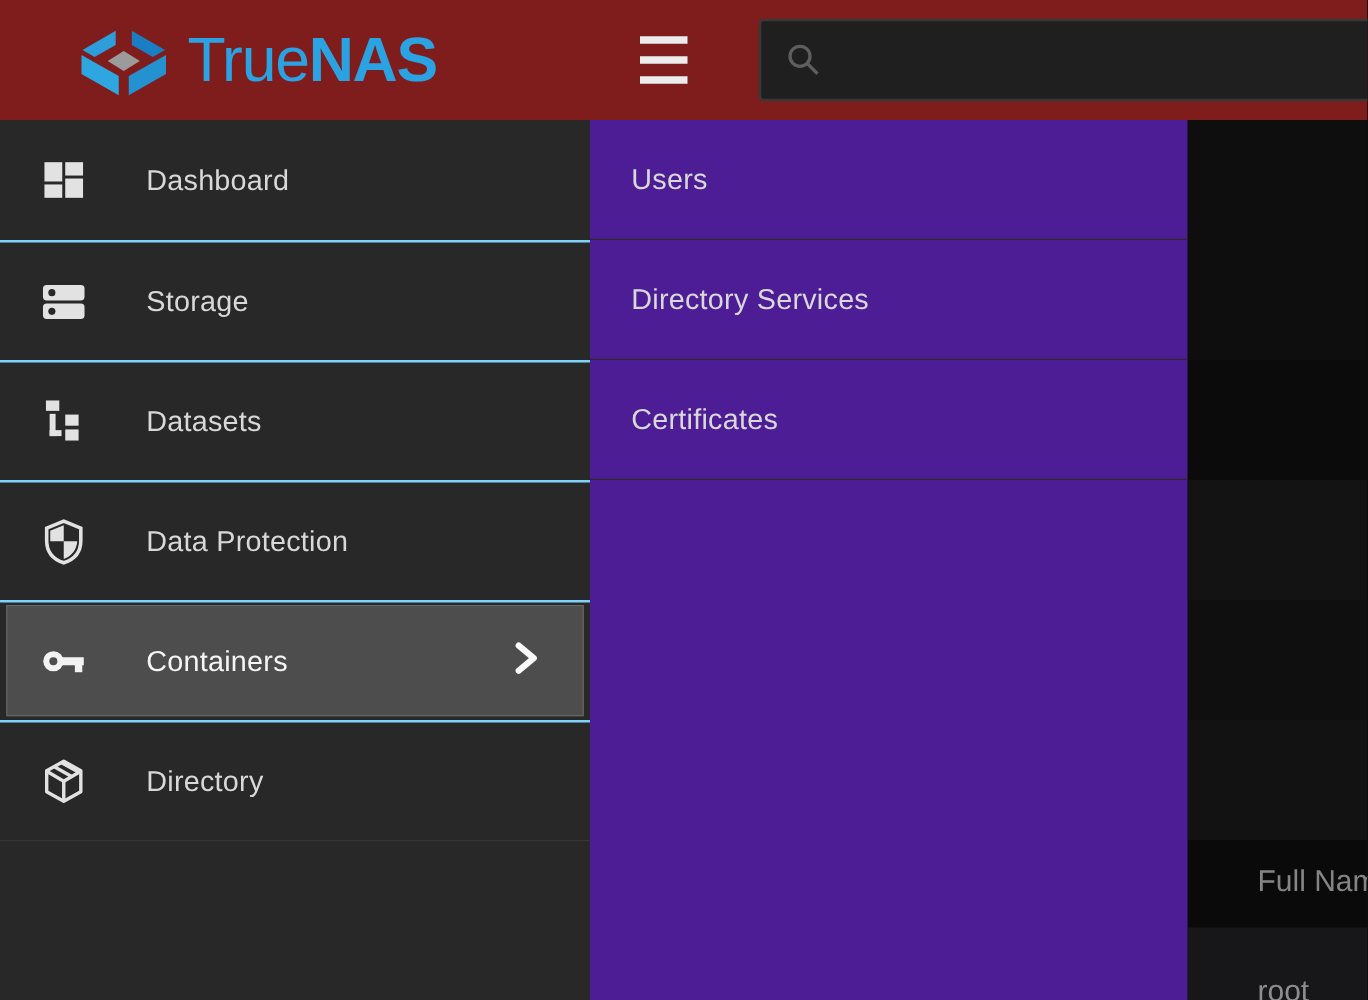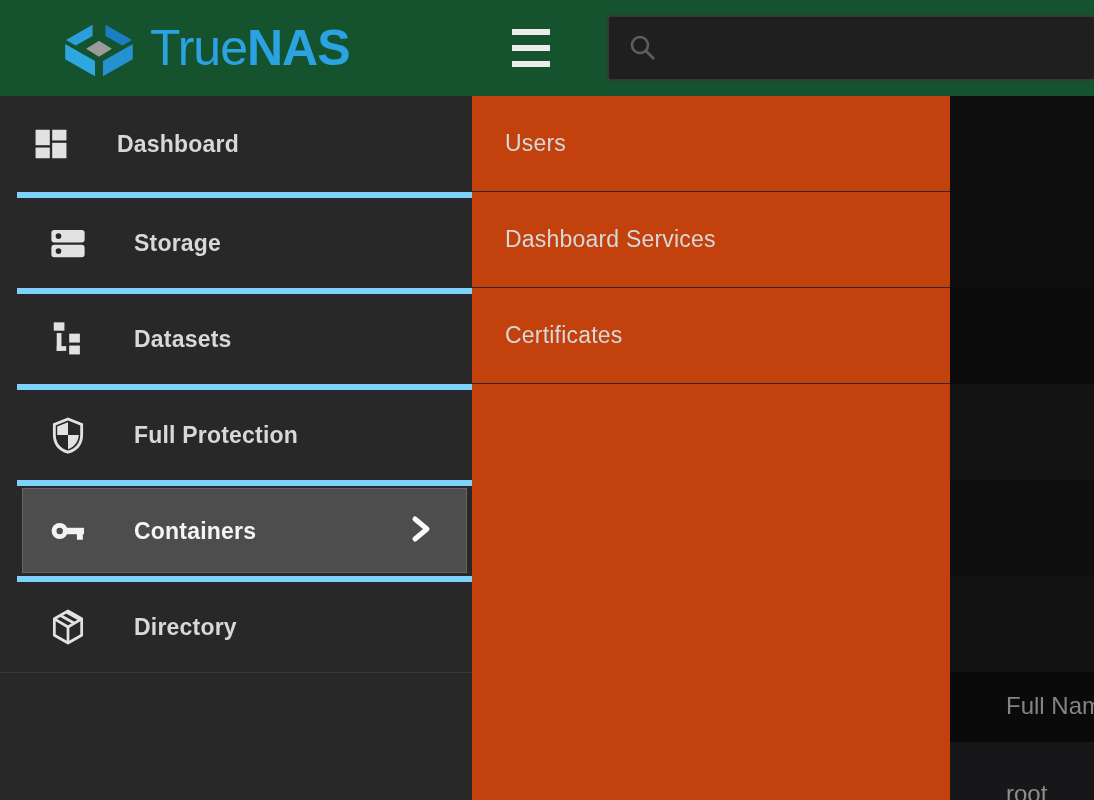--- a/index.html
+++ b/index.html
@@ -1,50 +1,50 @@
 <!DOCTYPE html>
 <html><head>
 <meta charset="utf-8">
 <style>
   * { margin:0; padding:0; box-sizing:border-box; }
   html,body { width:1094px; height:800px; overflow:hidden; background:#0e0e0e;
               font-family:"Liberation Sans", sans-serif; }
   .stage { position:absolute; top:0; left:0; width:1094px; height:800px; overflow:hidden; }
 
   
-  .topbar { position:absolute; top:0; left:0; width:1094px; height:96px; background:#14532d; }
+  .topbar { position:absolute; top:0; left:0; width:1094px; height:96px; background:#7f1d1d; }
   .logo { position:absolute; left:58px; top:0; height:96px; display:flex; align-items:center; gap:10px; cursor:pointer; }
   .logo svg { display:block; }
   .logo-text { font-size:50px; letter-spacing:-1px; color:#2ba2e2; line-height:96px; white-space:nowrap; }
   .logo-text .bold { font-weight:700; }
   .hamburger { position:absolute; left:508px; top:27px; width:46px; height:42px; background:none; border:none;
                display:flex; flex-direction:column; justify-content:space-between; padding:2px 4px; cursor:pointer; }
   .hamburger span { display:block; width:38px; height:6px; background:#ececec; }
   .searchbox { position:absolute; left:607px; top:15px; width:510px; height:66px; background:#1f1f1f;
                border:2px solid #383838; border-radius:4px; display:flex; align-items:center; }
   .searchbox svg { margin-left:18px; flex:0 0 auto; }
   .searchbox input { background:transparent; border:none; outline:none; color:#cfcfcf; font-size:26px;
                      margin-left:14px; width:360px; font-family:"Liberation Sans", sans-serif; }
   .searchbox input::placeholder { color:#8f8f8f; opacity:1; }
 
   
   .sidebar { position:absolute; left:0; top:96px; width:472px; height:704px; background:#282828; }
-  .nav-item { position:relative; height:96px; display:flex; align-items:center; cursor:pointer;font-weight:bold; }
-  .nav-item + .nav-item { border-top:6px solid #7dd3fc;margin-left:17px; }
+  .nav-item { position:relative; height:96px; display:flex; align-items:center; cursor:pointer; }
+  .nav-item + .nav-item { border-top:2px solid #7dd3fc; }
   .nav-item .ic { position:absolute; left:32px; top:50%; transform:translateY(-50%); width:38px; height:38px; }
   .nav-item .lbl { position:absolute; left:117px; font-size:23px; color:#d8d8d8; letter-spacing:.2px; white-space:nowrap; }
   .nav-item.selected { }
   .nav-item.selected .hl { position:absolute; left:5px; right:5px; top:2px; bottom:3px;
                            background:#4d4d4d; border:1px solid #646464; }
   .nav-item.selected .lbl { color:#f5f5f5; }
   .nav-item .chev { position:absolute; right:38px; top:50%; transform:translateY(-50%); }
   .nav-stub { height:33px; border-top:1px solid #363636; }
 
   
-  .submenu { position:absolute; left:472px; top:96px; width:478px; height:704px; background:#c2410c; }
+  .submenu { position:absolute; left:472px; top:96px; width:478px; height:704px; background:#4c1d95; }
   .sub-item { height:96px; display:flex; align-items:center; padding-left:33px; border-bottom:1px solid #2b2b2b;
               font-size:23px; color:#d8d8d8; letter-spacing:.2px; cursor:pointer; white-space:nowrap; }
 
   
   .content { position:absolute; left:950px; top:96px; width:144px; height:704px; background:#0d0d0d; overflow:hidden; }
   .band { position:absolute; left:0; width:144px; }
   .b1 { top:0;   height:192px; background:#0e0e0e; }
   .b2 { top:192px; height:96px; background:#0b0b0b; }
   .b3 { top:288px; height:96px; background:#131313; }
   .b4 { top:384px; height:96px; background:#0f0f0f; }
@@ -144,21 +144,21 @@
 
 
     <div class="nav-item">
       <span class="ic">
         <svg width="38" height="38" viewBox="0 0 32 32">
           <path d="M16 2.5 L27.5 7.2 V15.5 C27.5 23.4 22.8 28.4 16 30.5 C9.2 28.4 4.5 23.4 4.5 15.5 V7.2 Z" fill="none" stroke="#e2e2e2" stroke-width="2.4"></path>
           <path d="M16 5.2 L6.9 8.9 V16 H16 Z" fill="#e2e2e2"></path>
           <path d="M16 16 H25.1 C24.6 22 21.4 25.9 16 27.9 Z" fill="#e2e2e2"></path>
         </svg>
       </span>
-      <span class="lbl">Full Protection</span>
+      <span class="lbl">Data Protection</span>
     </div>
 
     <div class="nav-item selected">
       <span class="hl"></span>
       <span class="ic">
         <svg width="38" height="38" viewBox="0 0 32 32">
           <circle cx="9" cy="16" r="6.8" fill="#f2f2f2"></circle>
           <circle cx="9" cy="16" r="2.7" fill="#4d4d4d"></circle>
           <rect x="14" y="13.3" width="15.5" height="5.4" fill="#f2f2f2"></rect>
           <rect x="23.5" y="18.4" width="5" height="5" fill="#f2f2f2"></rect>
@@ -183,17 +183,17 @@
         </svg>
       </span>
       <span class="lbl">Directory</span>
     </div>
 
     <div class="nav-stub"></div>
   </nav>
 
   <div class="submenu">
     <div class="sub-item">Users</div>
-    <div class="sub-item">Dashboard Services</div>
+    <div class="sub-item">Directory Services</div>
     <div class="sub-item">Certificates</div>
   </div>
 
 </div>
 
 </body></html>

